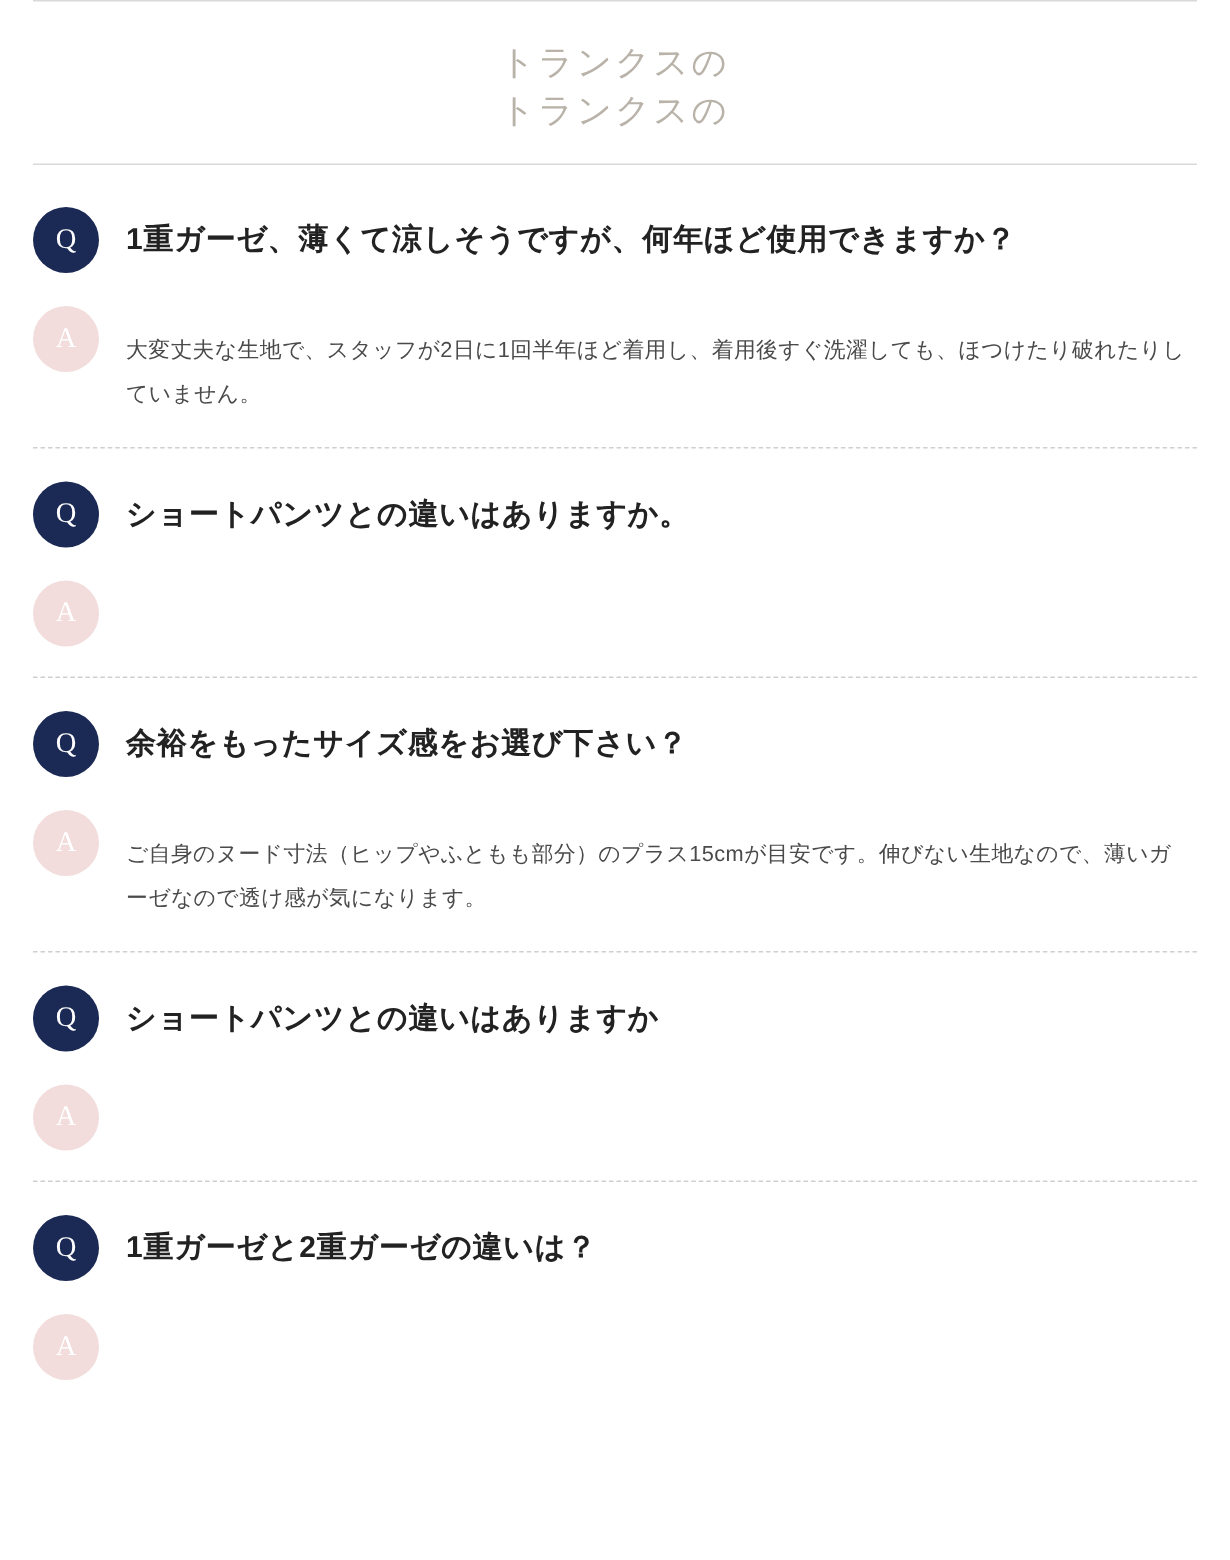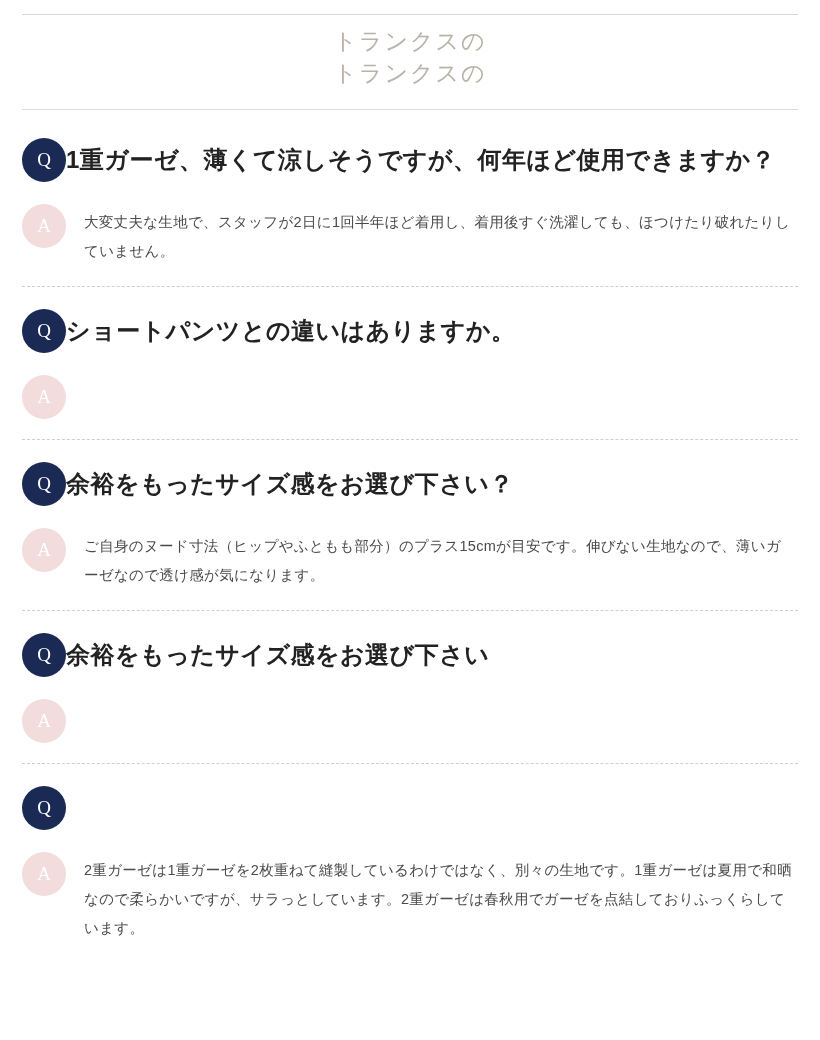--- a/index.html
+++ b/index.html
@@ -18,24 +18,23 @@
   .page {
     width: 820px;
     height: 1040px;
     box-sizing: border-box;
     padding: 0 22px;
     position: relative;
   }
 
   
   .faq-header {
-    margin-top: 14px;
     border-top: 1px solid #d9d9d9;
     border-bottom: 1px solid #d9d9d9;
-    padding: 10px 0 20px 0;
+    padding: 24px 0 20px 0;
     text-align: center;
   }
   .faq-header .title-line {
     font-size: 23px;
     line-height: 32px;
     letter-spacing: 2px;
     color: #b8b2a8;
     font-weight: 400;
   }
 
@@ -79,29 +78,30 @@
     color: #ffffff;
     font-weight: 400;
   }
   .badge.a {
     background: #f2dcdc;
     color: #ffffff;
     font-weight: 400;
   }
 
   .q-text {
-    font-size: 24px;
+    margin-left: 18px;
+    font-size: 20px;
     font-weight: bold;
     color: #222222;
     letter-spacing: 0.5px;
     line-height: 26px;
   }
   .a-text {
     margin-left: 18px;
-    margin-top: 4px;
+    margin-top: 16px;
     font-size: 14.5px;
     line-height: 29px;
     color: #4a4a4a;
     letter-spacing: 0.3px;
     max-width: 710px;
   }
 </style>
 </head>
 <body>
 
@@ -142,31 +142,31 @@
       </div>
       <div class="row answer">
         <div class="badge a">A</div>
         <div class="a-text">ご自身のヌード寸法（ヒップやふともも部分）のプラス15cmが目安です。伸びない生地なので、薄いガーゼなので透け感が気になります。</div>
       </div>
     </div>
 
     <div class="faq-item">
       <div class="row question">
         <div class="badge q">Q</div>
-        <div class="q-text">余裕をもったサイズ感をお選び下さい</div>
+        <div class="q-text">ショートパンツとの違いはありますか</div>
       </div>
       <div class="row answer">
         <div class="badge a">A</div>
       </div>
     </div>
 
     <div class="faq-item">
       <div class="row question">
         <div class="badge q">Q</div>
+        <div class="q-text">1重ガーゼと2重ガーゼの違いは？</div>
       </div>
       <div class="row answer">
         <div class="badge a">A</div>
-        <div class="a-text">2重ガーゼは1重ガーゼを2枚重ねて縫製しているわけではなく、別々の生地です。1重ガーゼは夏用で和晒なので柔らかいですが、サラっとしています。2重ガーゼは春秋用でガーゼを点結しておりふっくらしています。</div>
       </div>
     </div>
 
   </div>
 </div>
 
 </body></html>

